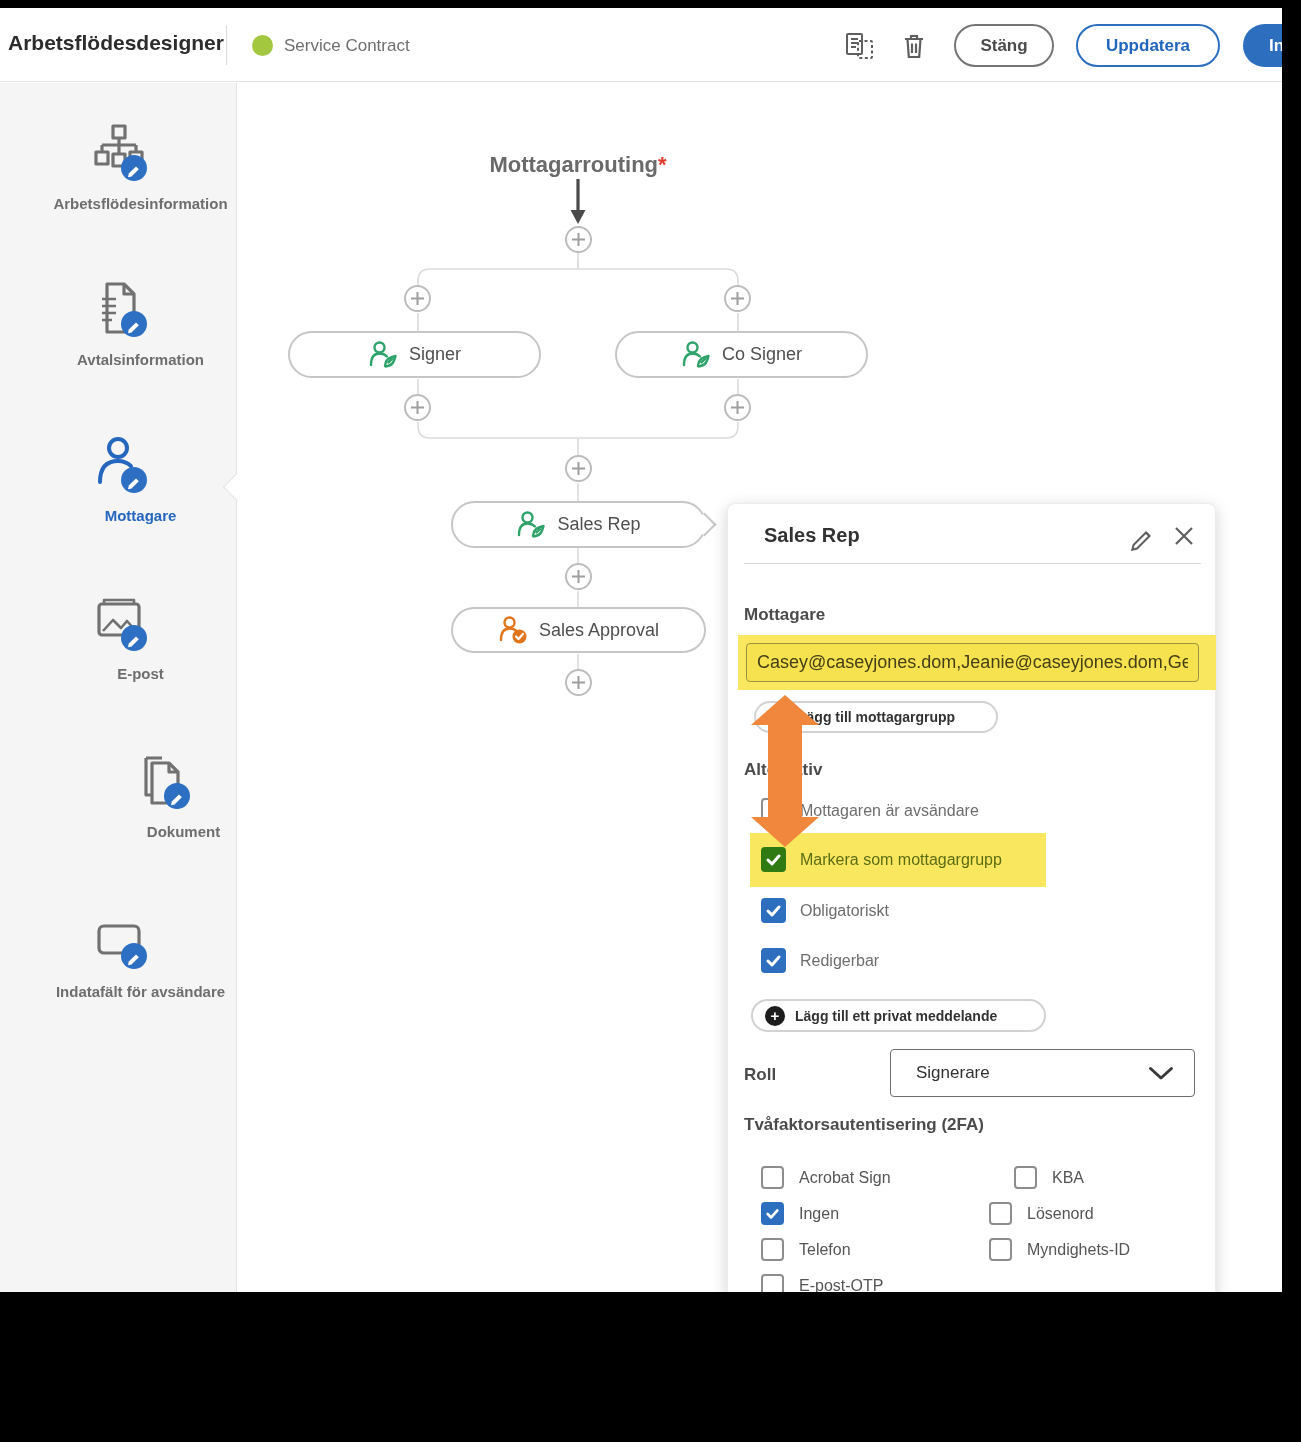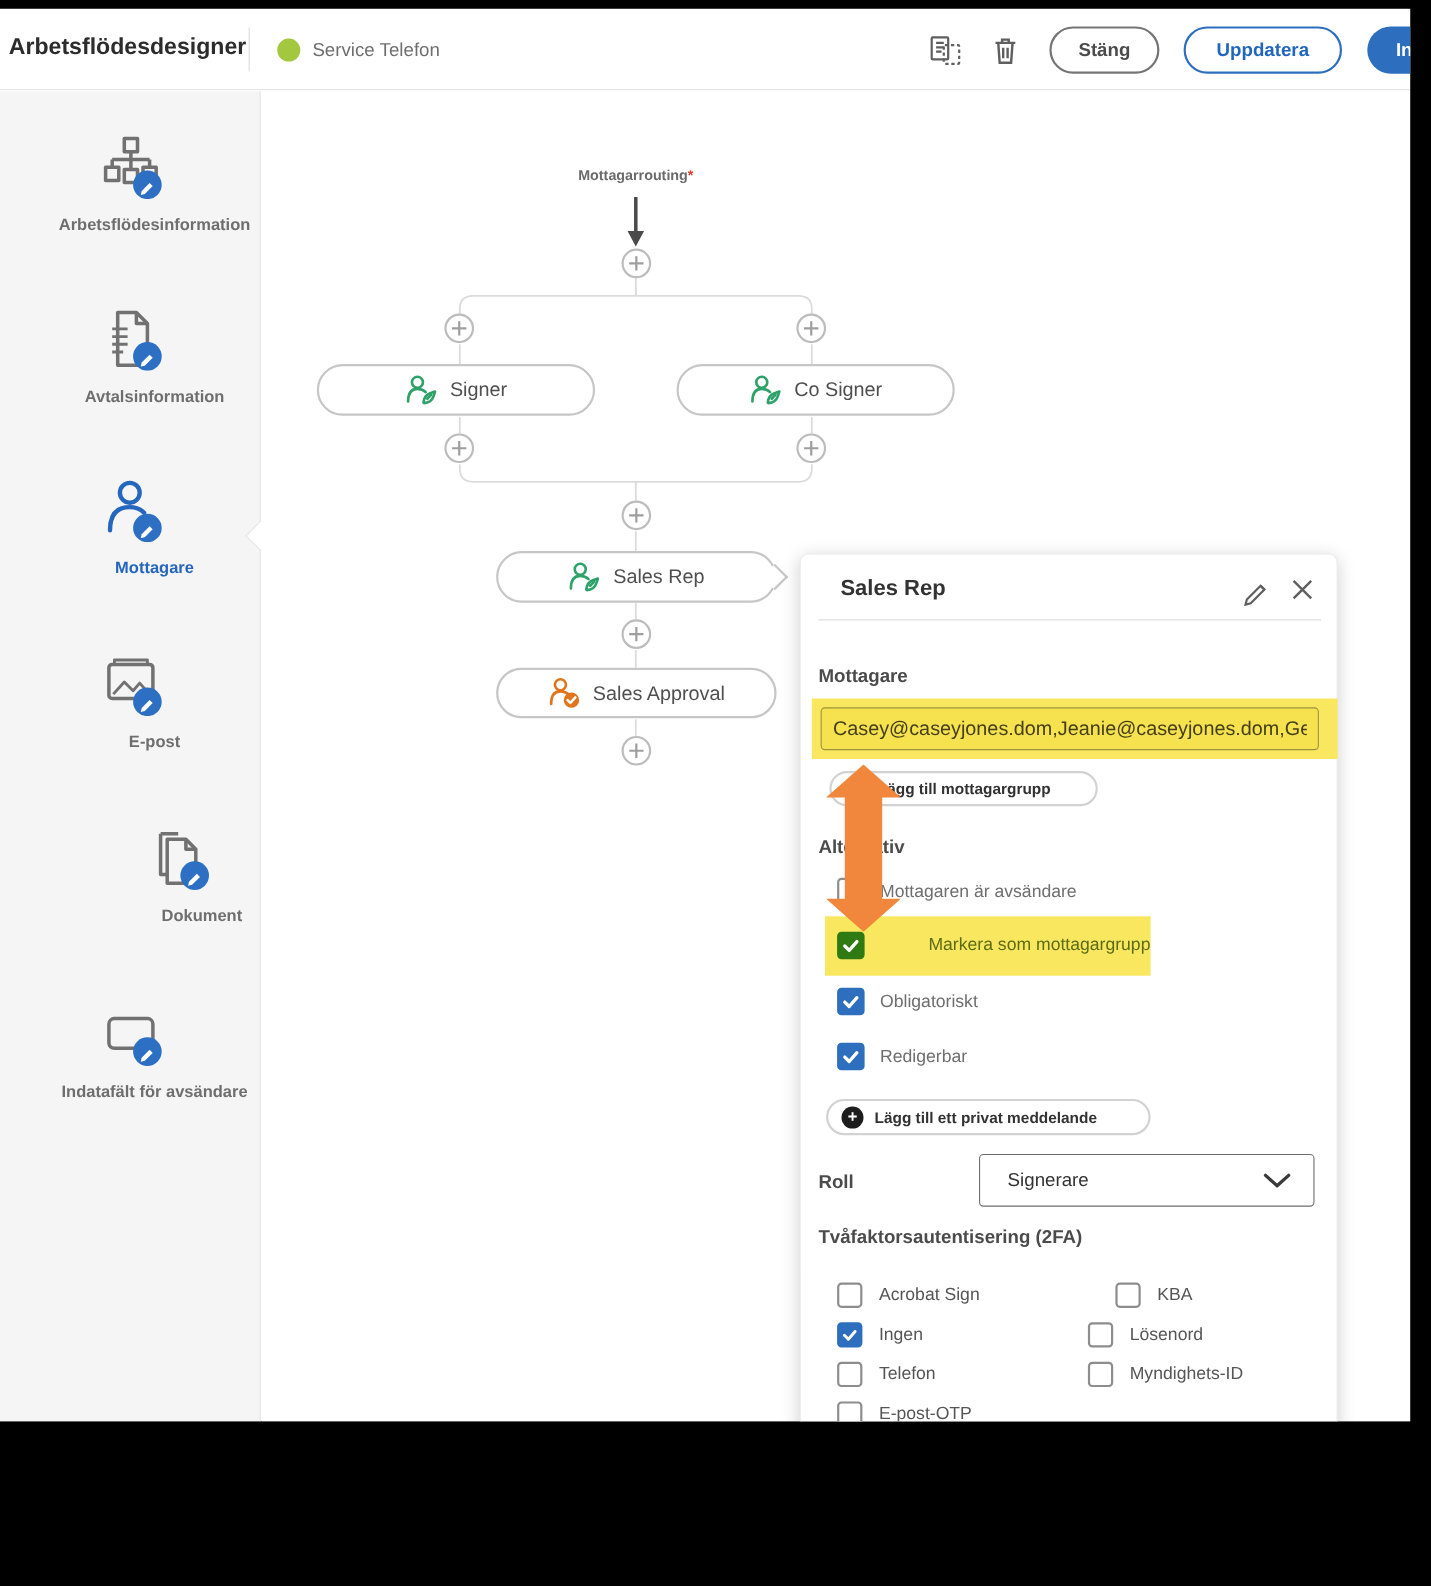--- a/index.html
+++ b/index.html
@@ -23,21 +23,21 @@
 
   
   .sidebar { position:absolute; left:0; top:75px; width:237px; height:1341px; background:#F5F5F5; border-right:1px solid #E4E4E4; }
   .side-item { position:absolute; left:0; width:237px; text-align:center; cursor:pointer; }
   .side-item .lbl { margin-top:10px; font-size:15px; font-weight:bold; color:#6E6E6E;padding-left:44px; }
   .side-item.active .lbl { color:#2566BE; }
   .sidebar-notch { position:absolute; left:227px; top:469px; width:20px; height:20px; background:#fff; border-left:1px solid #E4E4E4; border-bottom:1px solid #E4E4E4; transform:rotate(45deg); z-index:6; }
 
   
   .canvas { position:absolute; left:238px; top:75px; width:1044px; height:1341px; background:#fff; }
-  .flow-title { position:absolute; left:190px; top:69px; width:300px; text-align:center; font-size:13px; font-weight:bold; color:#6a6a6a; }
+  .flow-title { position:absolute; left:190px; top:69px; width:300px; text-align:center; font-size:22px; font-weight:bold; color:#6a6a6a; }
   .flow-title .req { color:#E03E2D; }
   .flow-lines { position:absolute; left:0; top:0; }
   .plus-btn { position:absolute; width:27px; height:27px; border:2px solid #BCBCBC; border-radius:50%; background:#fff; display:flex; align-items:center; justify-content:center; cursor:pointer; z-index:2; }
   .node { position:absolute; height:47px; border:2px solid #C6C6C6; border-radius:24px; background:#fff; display:flex; align-items:center; justify-content:center; gap:11px; font-size:18px; color:#4f4f4f; cursor:pointer; z-index:2; }
   #node-signer   { left:50px;  top:248px; width:253px; }
   #node-cosigner { left:377px; top:248px; width:253px; }
   #node-salesrep { left:213px; top:418px; width:255px; }
   #node-exec     { left:213px; top:524px; width:255px; height:46px; }
   .node-pointer { position:absolute; left:458px; top:433px; width:17px; height:17px; background:#fff; border-top:2px solid #C6C6C6; border-right:2px solid #C6C6C6; transform:rotate(45deg); z-index:3; }
 
@@ -57,41 +57,41 @@
   #pm-btn { left:23px; top:495px; width:295px; height:33px; }
   .plus-badge { width:20px; height:20px; border-radius:50%; background:#1d1d1d; color:#fff; display:flex; align-items:center; justify-content:center; font-size:15px; font-weight:bold; flex:none; }
   .hl-row { position:absolute; left:22px; top:329px; width:296px; height:54px; background:#F8E75F; }
   .opt-row { position:absolute; left:33px; display:flex; align-items:center; gap:14px; cursor:pointer; }
   #opt0 { top:294px; } #opt1 { top:343px; } #opt2 { top:394px; } #opt3 { top:444px; }
   .cb { width:25px; height:25px; border:2px solid #8D8D8D; border-radius:4px; background:#fff; flex:none; display:flex; align-items:center; justify-content:center; }
   .cb.blue  { background:#2D6FBE; border-color:#2D6FBE; }
   .cb.green { background:#2F7A12; border-color:#2F7A12; }
   .cb.small { width:23px; height:23px; }
   .opt-label { font-size:16px; color:#6E6E6E; }
-  .opt-label.greentxt { color:#5C6C14;margin-left:44px; }
+  .opt-label.greentxt { color:#5C6C14; }
   .role-select { position:absolute; left:162px; top:545px; width:305px; height:48px; border:1px solid #6E6E6E; border-radius:4px; background:#fff; display:flex; align-items:center; justify-content:space-between; padding:0 20px 0 25px; font-size:17px; color:#323232; cursor:pointer; }
   .tfa-row { position:absolute; display:flex; align-items:center; gap:15px; cursor:pointer; }
   .tfa-row .opt-label { color:#555; }
   #tfaL0 { left:33px; top:662px; } #tfaL1 { left:33px; top:698px; } #tfaL2 { left:33px; top:734px; } #tfaL3 { left:33px; top:770px; }
   #tfaR0 { left:261px; top:662px;padding-left:25px; } #tfaR1 { left:261px; top:698px; } #tfaR2 { left:261px; top:734px; }
   .delete-link { position:absolute; left:42px; top:846px; font-size:17px; font-weight:bold; color:#2D6FBE; cursor:pointer; }
   .ok-btn { position:absolute; left:311px; top:835px; width:142px; height:48px; border-radius:24px; background:#2D6FBE; color:#fff; font-size:18px; font-weight:bold; display:flex; align-items:center; justify-content:center; cursor:pointer; }
 
   .annotation-arrow { position:absolute; left:740px; top:687px; z-index:60; pointer-events:none; }
 </style>
 </head>
 <body>
 
 <div class="app">
 
   <div class="header">
     <div class="app-title">Arbetsflödesdesigner</div>
     <div class="header-divider"></div>
     <div class="status-dot"></div>
-    <div class="workflow-name">Service Telefon</div>
+    <div class="workflow-name">Service Contract</div>
 
     <div class="icon-btn" id="clone-btn">
       <svg width="34" height="34" viewBox="0 0 34 34" fill="none" stroke="#5f5f5f" stroke-width="2">
         <rect x="4" y="5" width="15" height="20" rx="1"></rect>
         <path d="M8 10h7 M8 14h7 M8 18h5"></path>
         <rect x="15" y="12" width="14" height="17" rx="1" stroke-dasharray="3 2.5"></rect>
       </svg>
     </div>
     <div class="icon-btn" id="trash-btn">
       <svg width="32" height="32" viewBox="0 0 32 32" fill="none" stroke="#5f5f5f" stroke-width="2.2">

